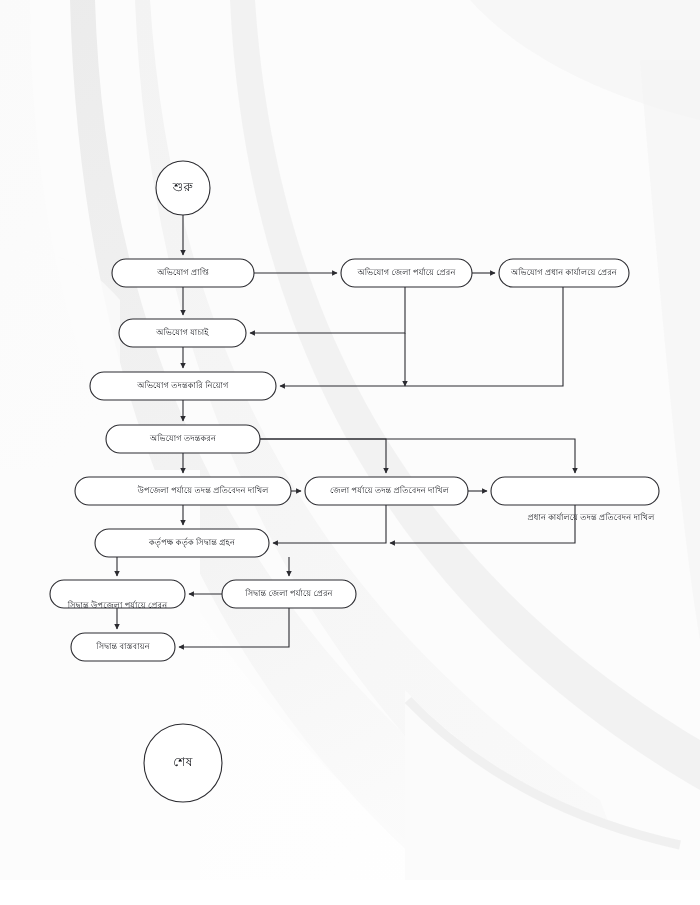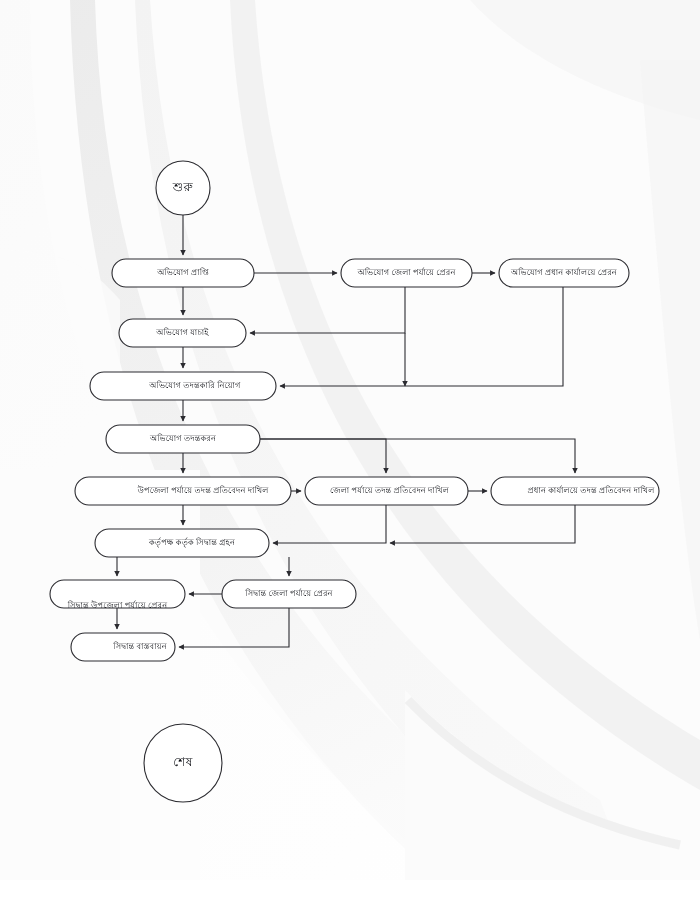--- a/index.html
+++ b/index.html
@@ -130,24 +130,24 @@
       </g>
   </svg>
 
   <div id="label-layer">
       <div class="node-label terminal-label" style="left: 156px; top: 161px; width: 54px; height: 54px;">শুরু</div>
       <div class="node-label terminal-label" style="left: 144px; top: 724px; width: 78px; height: 78px;">শেষ</div>
       <div class="node-label" style="left: 112px; top: 259px; width: 142px; height: 28px;">অভিযোগ প্রাপ্তি</div>
       <div class="node-label" style="left: 341px; top: 259px; width: 131px; height: 28px;">অভিযোগ জেলা পর্যায়ে প্রেরন</div>
       <div class="node-label" style="left: 499px; top: 259px; width: 130px; height: 28px;">অভিযোগ প্রধান কার্যালয়ে প্রেরন</div>
       <div class="node-label" style="left: 119px; top: 319px; width: 127px; height: 28px;">অভিযোগ যাচাই</div>
-      <div class="node-label" style="left: 102px; top: 372px; width: 186px; height: 28px;">অভিযোগ তদন্তকারি নিয়োগ</div>
+      <div class="node-label" style="left: 90px; top: 372px; width: 186px; height: 28px;">অভিযোগ তদন্তকারি নিয়োগ</div>
       <div class="node-label" style="left: 106px; top: 425px; width: 154px; height: 28px;">অভিযোগ তদন্তকরন</div>
       <div class="node-label" style="left: 75px; top: 477px; width: 216px; height: 28px; padding-left: 20px;">উপজেলা পর্যায়ে তদন্ত প্রতিবেদন দাখিল</div>
       <div class="node-label" style="left: 308px; top: 477px; width: 163px; height: 28px;">জেলা পর্যায়ে তদন্ত প্রতিবেদন দাখিল</div>
-      <div class="node-label" style="left: 491px; top: 477px; width: 152px; height: 28px; padding-left: 24px;">প্রধান কার্যালয়ে তদন্ত প্রতিবেদন দাখিল</div>
+      <div class="node-label" style="left: 491px; top: 504px; width: 152px; height: 28px; padding-left: 24px;">প্রধান কার্যালয়ে তদন্ত প্রতিবেদন দাখিল</div>
       <div class="node-label" style="left: 95px; top: 529px; width: 194px; height: 28px;">কর্তৃপক্ষ কর্তৃক সিদ্বান্ত গ্রহন</div>
       <div class="node-label" style="left: 50px; top: 580px; width: 135px; height: 28px; margin-top: 12px;">সিদ্বান্ত উপজেলা পর্যায়ে প্রেরন</div>
       <div class="node-label" style="left: 222px; top: 580px; width: 134px; height: 28px;">সিদ্বান্ত জেলা পর্যায়ে প্রেরন</div>
-      <div class="node-label" style="left: 71px; top: 633px; width: 104px; height: 28px; margin-left: 17px;">সিদ্বান্ত বাস্তবায়ন</div>
+      <div class="node-label" style="left: 71px; top: 633px; width: 104px; height: 28px;">সিদ্বান্ত বাস্তবায়ন</div>
     </div>
 
 </div>
 
 </body></html>

